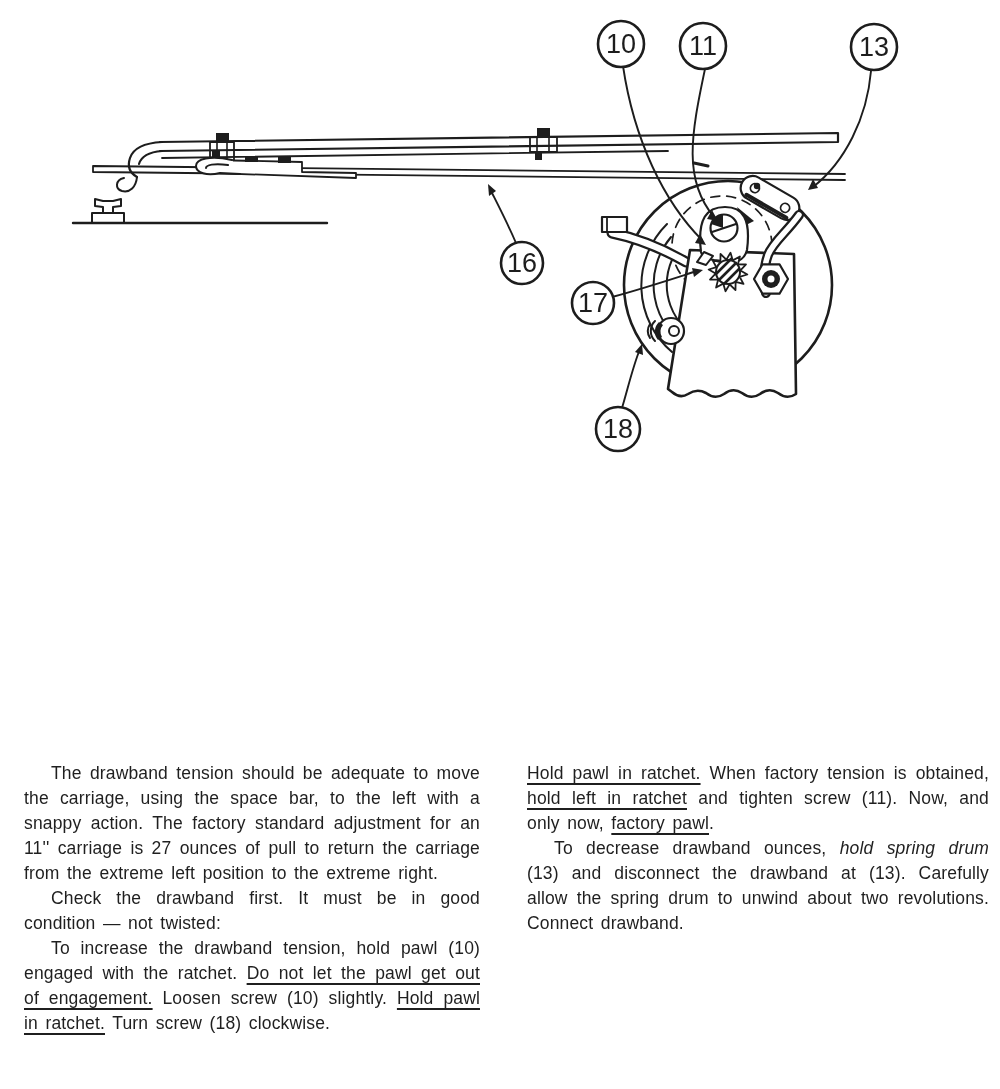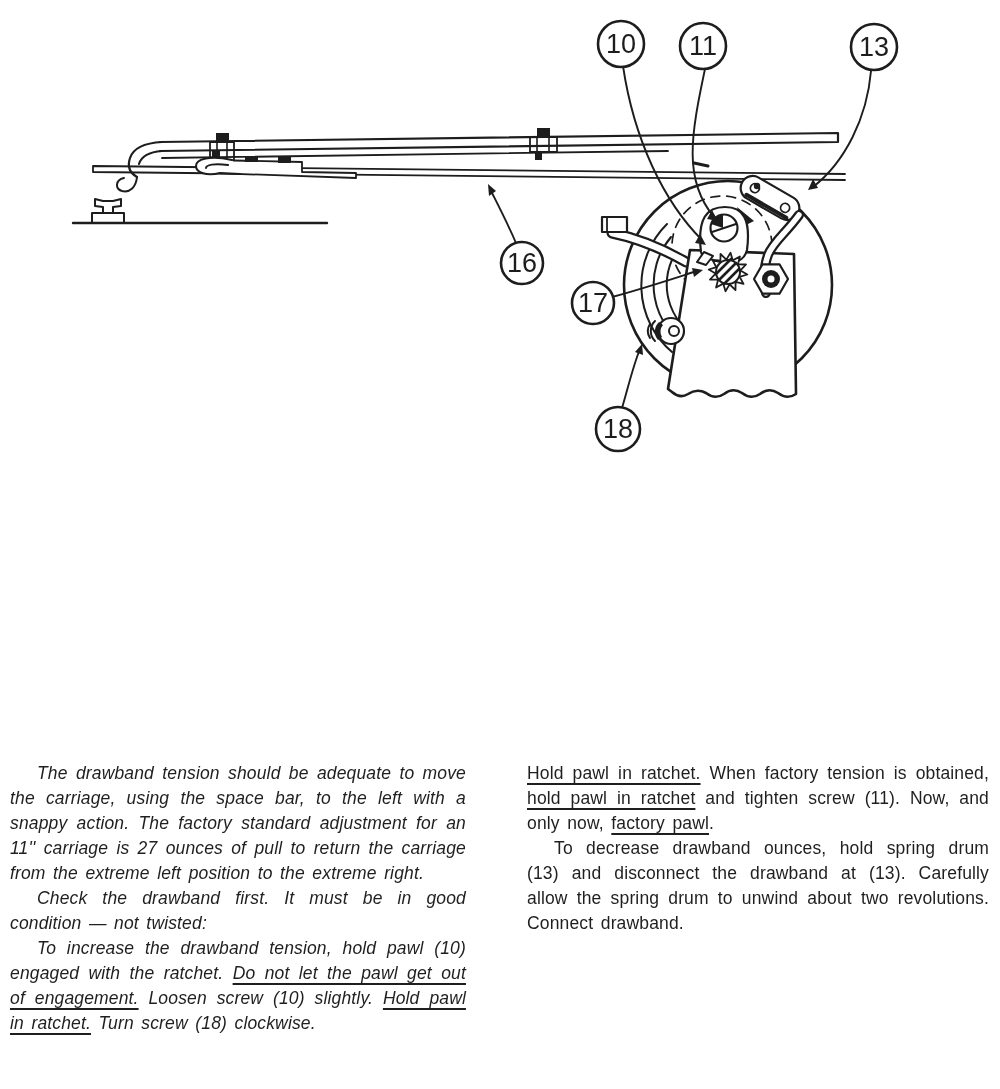--- a/index.html
+++ b/index.html
@@ -6,27 +6,27 @@
   .page{
     position:relative;width:1000px;height:1089px;background:#ffffff;
     font-family:"Liberation Sans",sans-serif;color:#1d1d1d;overflow:hidden;
     margin:0 auto;
   }
   .diagram{position:absolute;top:0;left:0;}
   .col{
     position:absolute;top:761px;font-size:17.5px;line-height:25px;
     text-align:justify;letter-spacing:.15px;word-spacing:2.5px;color:#1f1f1f;
   }
-  .col-left{left:10px;width:456px;font-style:italic;}
+  .col-left{left:24px;width:456px;}
   .col-right{left:527px;width:462px;}
   .col p{margin:0;}
   .indent{text-indent:27px;}
   .caution{margin-top:13px;}
   .u{text-decoration:underline;text-underline-offset:4px;text-decoration-thickness:1.5px;}
-  .i{}
+  .i{font-style:italic;}
   .callout-num{
     font-family:"Liberation Sans",sans-serif;font-size:27px;fill:#1d1d1d;
   }
 </style>
 </head>
 <body>
 
 <div class="page">
 
   <svg class="diagram" width="1000" height="560" viewBox="0 0 1000 560" fill="none" stroke-linecap="round" stroke-linejoin="round">
@@ -182,17 +182,17 @@
     </g>
   </svg>
 
   <div class="col col-left">
     <p class="indent"><span>The drawband tension should be adequate to move the carriage, using the space bar, to the left with a snappy action. The factory standard adjustment for an 11'' carriage is 27 ounces of pull to return the carriage from the extreme left position to the extreme right.</span></p>
     <p class="indent"><span>Check the drawband first. It must be in good condition — not twisted:</span></p>
     <p class="indent"><span>To increase the drawband tension, hold pawl (10) engaged with the ratchet. </span><span class="u">Do not let the pawl get out of engagement.</span><span> Loosen screw (10) slightly. </span><span class="u">Hold pawl in ratchet.</span><span> Turn screw (18) clockwise.</span></p>
   </div>
 
   <div class="col col-right">
-    <p><span class="u">Hold pawl in ratchet.</span><span> When factory tension is obtained, </span><span class="u">hold pawl in ratchet</span><span> and tighten screw (11). Now, and only now, </span><span class="u">factory pawl</span><span>.</span></p>
+    <p><span class="u">Hold pawl in ratchet.</span><span> When factory tension is obtained, </span><span class="u">hold left in ratchet</span><span> and tighten screw (11). Now, and only now, </span><span class="u">factory pawl</span><span>.</span></p>
     <p class="indent"><span>To decrease drawband ounces, </span><span class="i">hold spring drum</span><span> (13) and disconnect the drawband at (13). Carefully allow the spring drum to unwind about two revolutions. Connect drawband.</span></p>
   </div>
 
 </div>
 
 </body></html>

